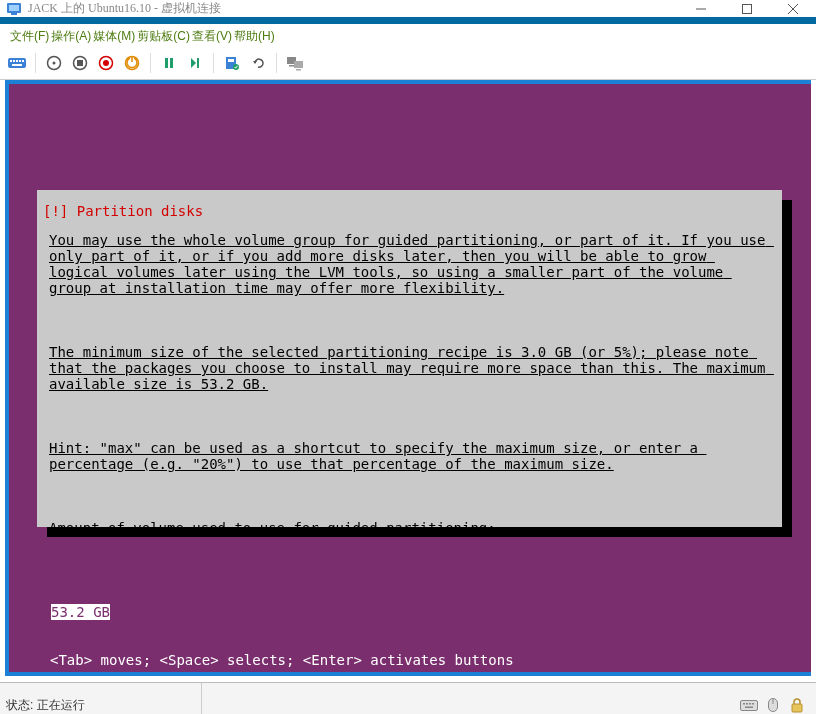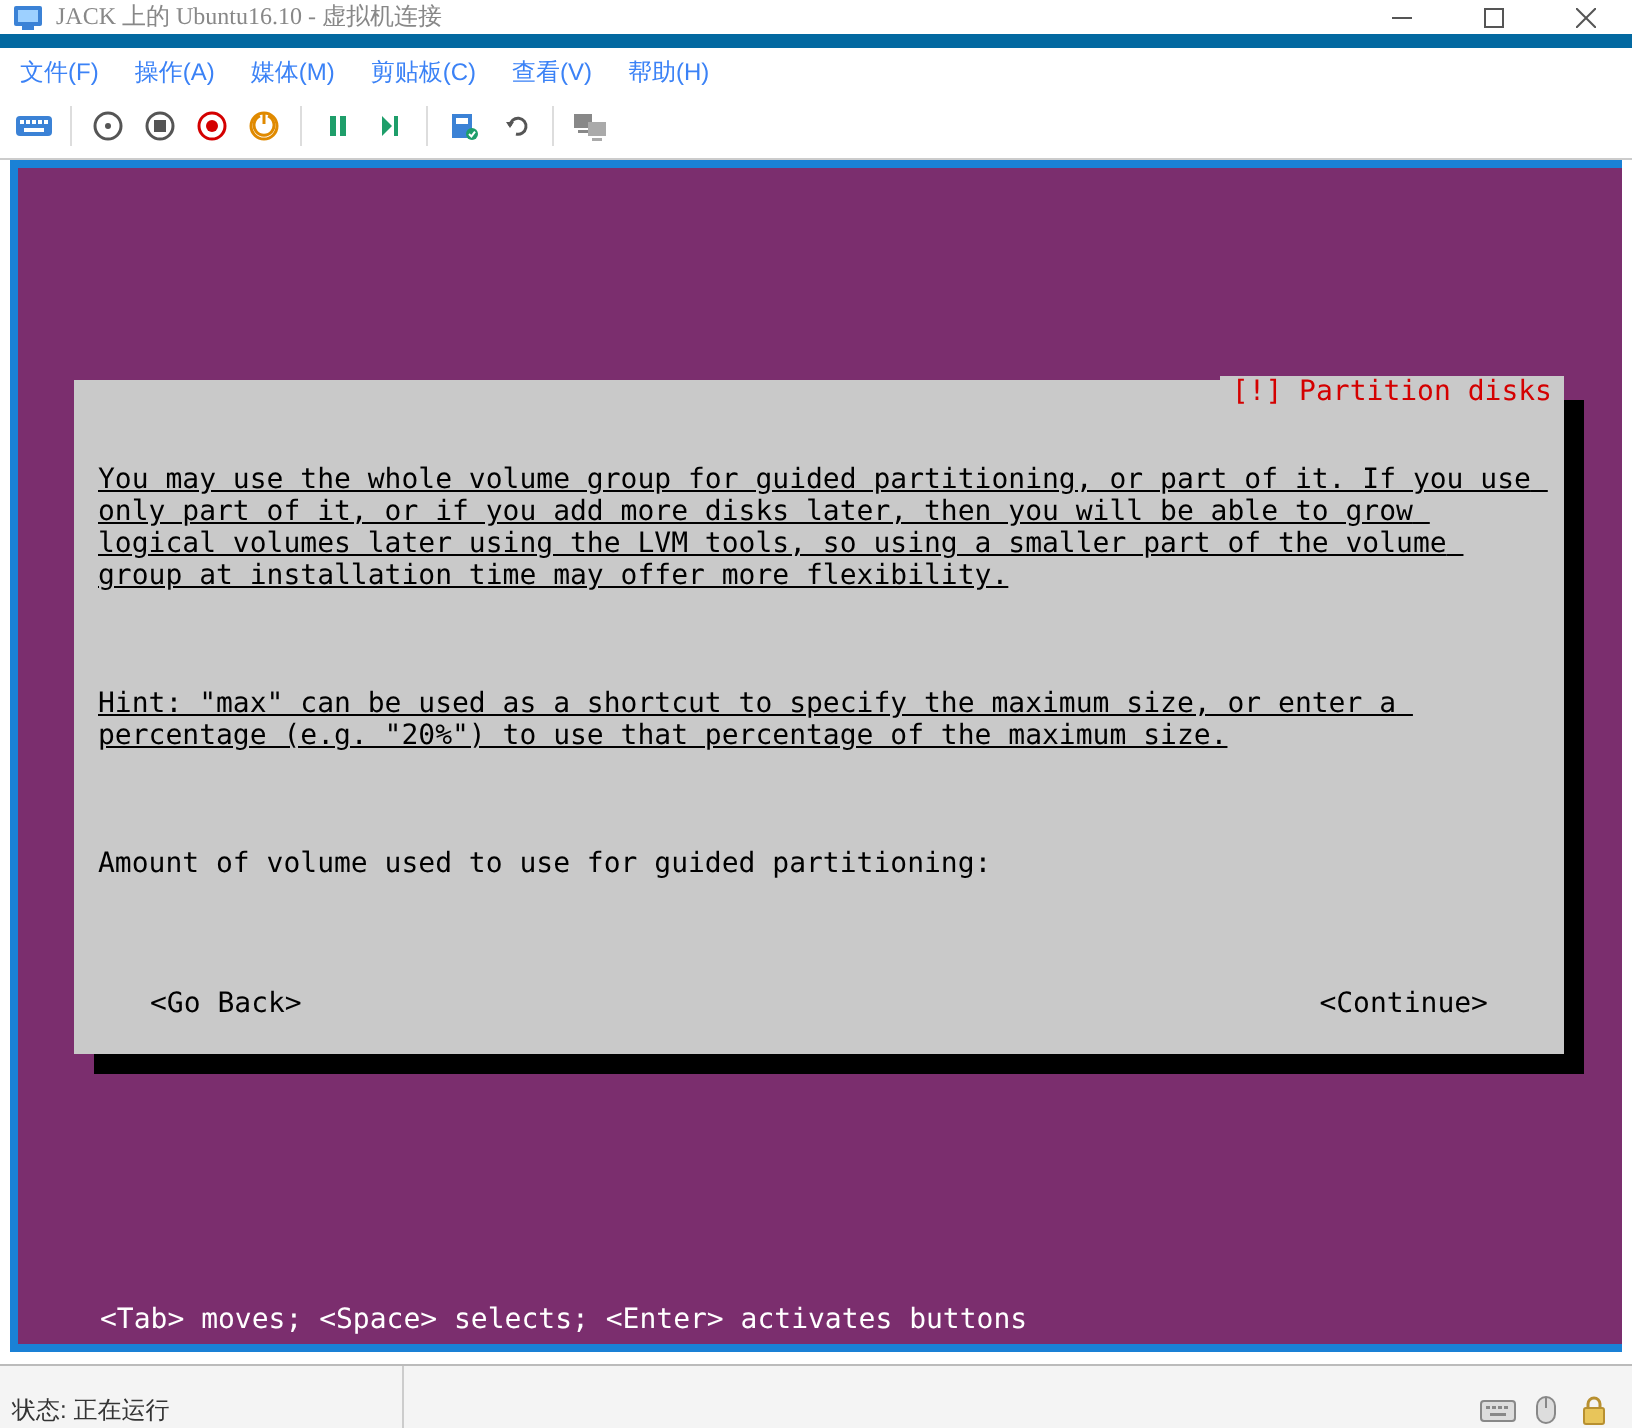--- a/index.html
+++ b/index.html
@@ -5,37 +5,37 @@
 * { margin: 0; padding: 0; box-sizing: border-box; }
 body { font-family: "Segoe UI", Tahoma, sans-serif; font-size: 12px; background: #fff; width: 816px; height: 714px; overflow: hidden; position: relative; }
 
 
 .titlebar { height: 24px; display: flex; align-items: center; background: #fff; border-bottom: 7px solid #0369a1; font-family: Liberation Serif, serif; }
 .titlebar .app-icon { width: 16px; height: 16px; margin: 0 6px; display: flex; align-items: center; }
 .titlebar .title { flex: 1; color: #888; font-size: 12px; }
 .titlebar .win-btns { display: flex; }
 .titlebar .win-btn { width: 46px; height: 30px; display: flex; align-items: center; justify-content: center; color: #888; font-family: "Segoe UI Symbol", sans-serif; }
 
-.menubar { display: flex; gap: 18px; padding: 4px 10px; font-size: 12px; color: #3b82f6; background: #fff; }
+.menubar { display: flex; gap: 2px; padding: 4px 10px; font-size: 12px; color: #4d7c0f; background: #fff; }
 .menubar span { cursor: default; }
 
 .toolbar { display: flex; align-items: center; gap: 4px; padding: 3px 6px 5px; background: #fff; border-bottom: 1px solid #ccc; }
 .toolbar .sep { width: 1px; height: 20px; background: #ddd; margin: 0 3px; }
 .tbtn { width: 22px; height: 22px; display: flex; align-items: center; justify-content: center; border-radius: 2px; }
 .tbtn svg { display: block; }
 
 
 .vm-outer { position: relative; background: #fff; }
 .vm-frame { position: absolute; left: 5px; top: 0; right: 5px; bottom: 0; background: #1a81d6; padding: 4px 0 4px 4px; }
 .vm-console { width: 100%; height: 100%; background: #7b2e6e; font-family: "DejaVu Sans Mono", Consolas, monospace; font-size: 14px; line-height: 16px; color: #fff; position: relative; }
 
 
 .dialog-shadow { position: absolute; left: 38px; top: 116px; width: 745px; height: 337px; background: #000; }
 .dialog { position: absolute; left: 28px; top: 106px; width: 745px; height: 337px; background: #c9c9c9; color: #000; padding: 10px 12px; }
-.dialog-title-row { position: absolute; top: 0; left: 0; right: 0; text-align: right; }
+.dialog-title-row { position: absolute; top: 15px; left: 0; right: 0; text-align: left; }
 .dialog-title { background: #c9c9c9; color: #d40000; padding: 0 6px; position: relative; top: -2px; }
 
 .dialog-body { white-space: pre-wrap; font-family: inherit; font-size: 14px; line-height: 16px; }
 .dialog p { margin-bottom: 16px; text-decoration: underline; }
 
 .input-row { margin-top: 4px; }
 .input-field { background: #7b2e6e; color: #fff; display: block; width: 100%; padding: 0 2px; }
 .input-sel { background: #fff; color: #7b2e6e; }
 
 .btn-row { display: flex; justify-content: space-between; padding: 0 26px; margin-top: 22px; }
@@ -172,22 +172,26 @@
   <div class="vm-frame">
     <div class="vm-console">
 
       <div class="dialog-shadow"></div>
       <div class="dialog">
         <div class="dialog-title-row">
           <span class="dialog-title">[!] Partition disks</span>
         </div>
         <div class="dialog-body">
           <p>You may use the whole volume group for guided partitioning, or part of it. If you use only part of it, or if you add more disks later, then you will be able to grow logical volumes later using the LVM tools, so using a smaller part of the volume group at installation time may offer more flexibility.</p>
+          <p>The minimum size of the selected partitioning recipe is 3.0 GB (or 5%); please note that the packages you choose to install may require more space than this. The maximum available size is 53.2 GB.</p>
           <p>Hint: "max" can be used as a shortcut to specify the maximum size, or enter a percentage (e.g. "20%") to use that percentage of the maximum size.</p>
           <div>Amount of volume used to use for guided partitioning:</div>
+          <div class="input-row">
+            <span class="input-field"><span class="input-sel">53.2 GB</span></span>
+          </div>
           <div class="btn-row">
             <span class="ncurses-btn">&lt;Go Back&gt;</span>
             <span class="ncurses-btn">&lt;Continue&gt;</span>
           </div>
         </div>
       </div>
 
       <div class="footer-hint">&lt;Tab&gt; moves; &lt;Space&gt; selects; &lt;Enter&gt; activates buttons</div>
     </div>
   </div>

